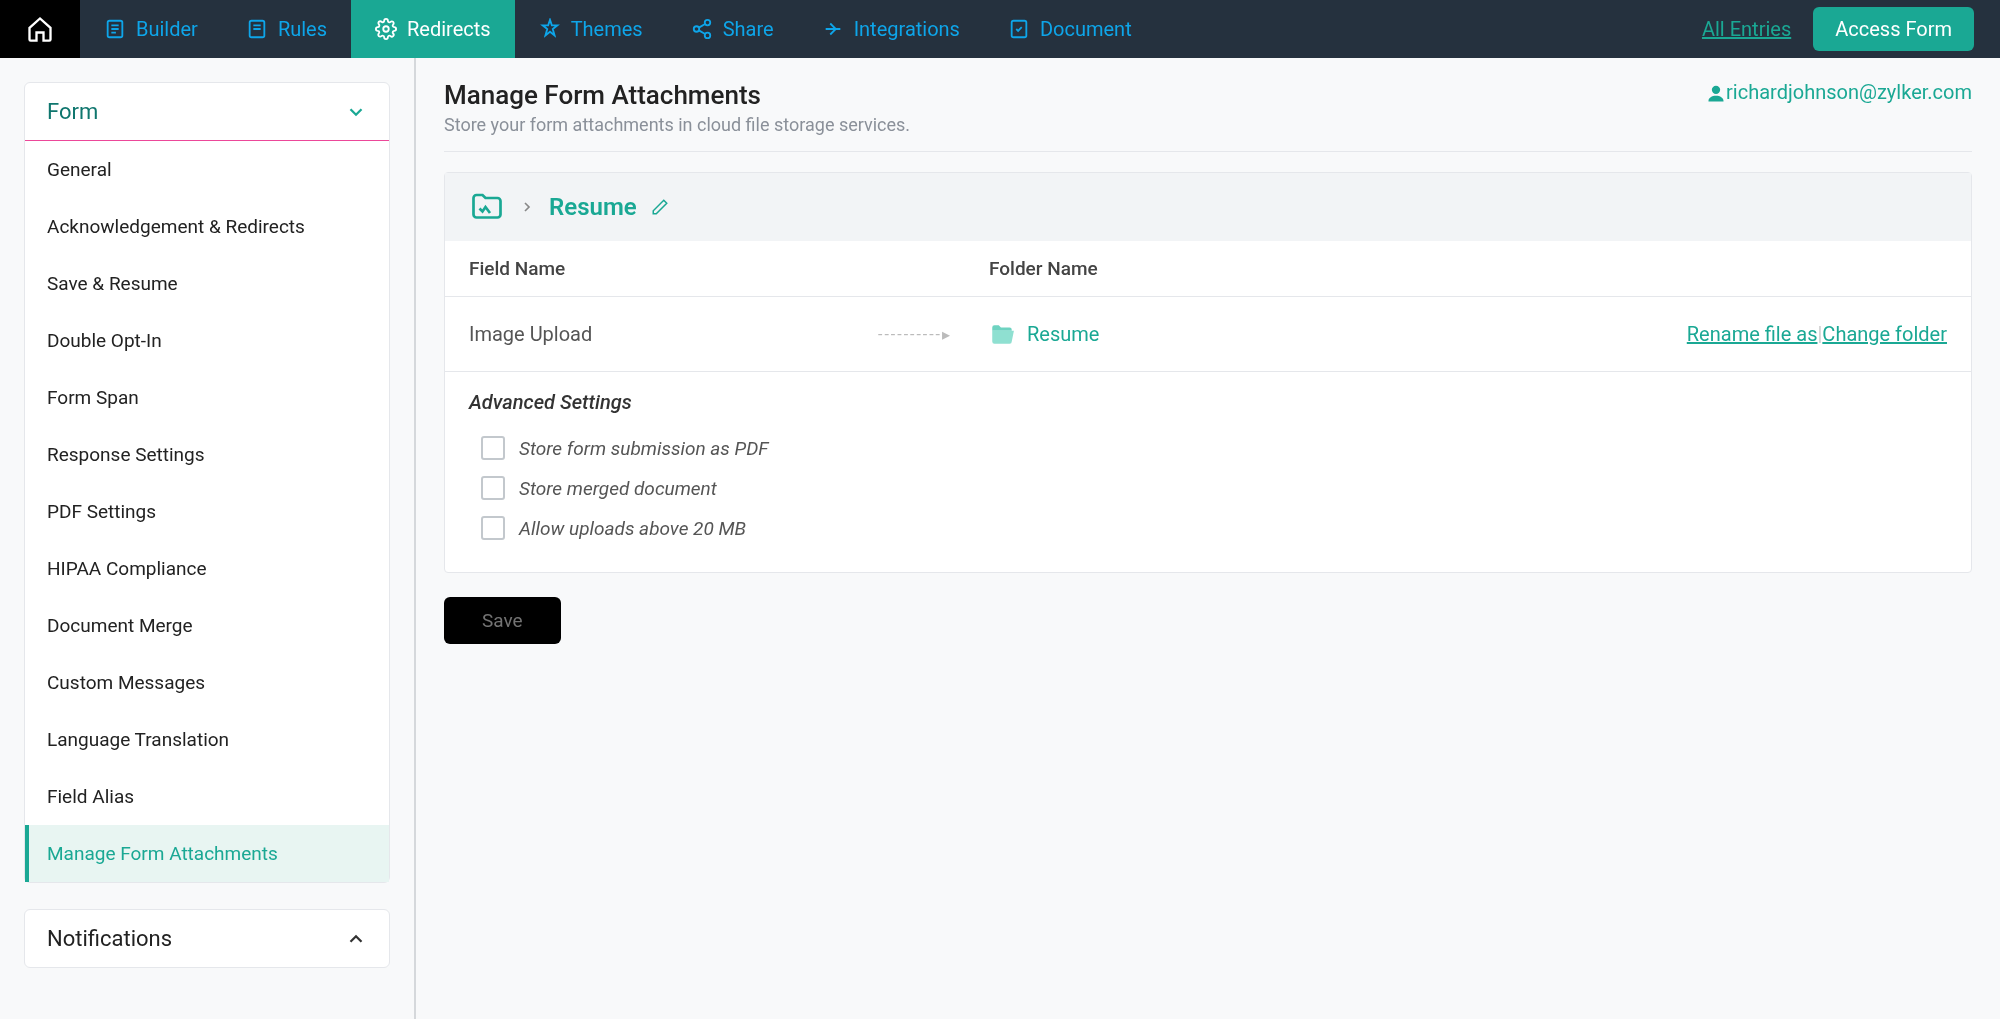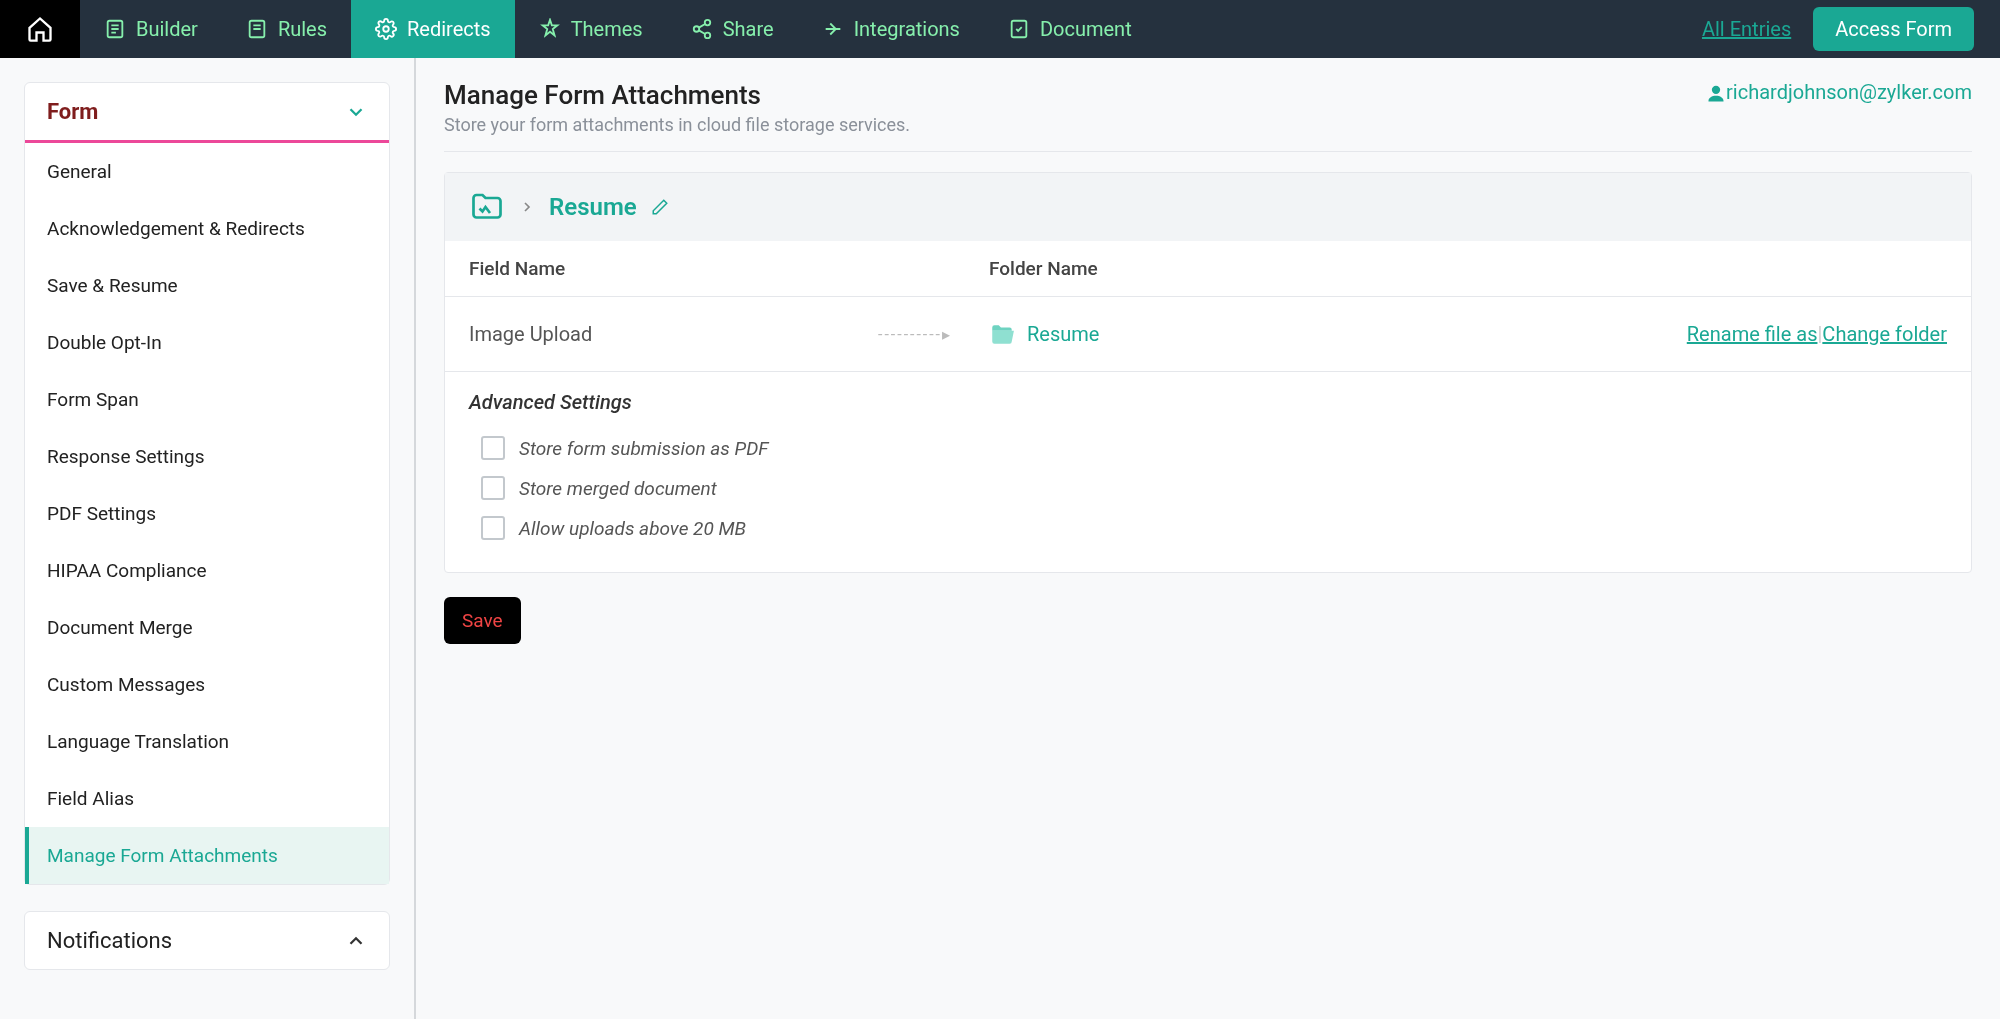--- a/index.html
+++ b/index.html
@@ -1,34 +1,34 @@
 <!DOCTYPE html>
 <html><head>
 <meta charset="utf-8">
 <style>
   * { box-sizing: border-box; margin: 0; padding: 0; font-family: -apple-system, BlinkMacSystemFont, "Segoe UI", Roboto, sans-serif; }
   body { background: #f8f9fa; color: #333; width: 2000px; height: 1019px; overflow: hidden; }
 
   
   .topbar { display: flex; align-items: center; height: 58px; background: #25313e; color: #e5e8eb; }
   .topbar .home { width: 80px; height: 58px; background: #000; display: flex; align-items: center; justify-content: center; }
-  .topbar .navitem { display: flex; align-items: center; gap: 10px; padding: 0 24px; height: 58px; color: #86efac; cursor: pointer; font-size: 20px; }
+  .topbar .navitem { display: flex; align-items: center; gap: 10px; padding: 0 24px; height: 58px; color: #0ea5e9; cursor: pointer; font-size: 20px; }
   .topbar .navitem.active { background: #1aa894; color: #fff; }
   .topbar .navitem svg { width: 22px; height: 22px; }
   .topbar .spacer { flex: 1; }
   .topbar .all-entries { color: #1aa894; text-decoration: underline; font-size: 20px; margin-right: 22px; cursor:pointer;}
   .topbar .access-btn { background: #1aa894; color:#fff; border-radius:6px; padding: 10px 22px; font-size:20px; margin-right: 26px; cursor:pointer;}
 
   .layout { display:flex; height: calc(1019px - 58px); }
 
   
   .sidebar-wrap { width: 416px; padding: 24px 24px 0 24px; border-right: 2px solid #d5d8db; background:#f8f9fa;}
   .panel { background:#fff; border:1px solid #e5e7eb; border-radius:6px; margin-bottom:26px;}
   .panel-header { display:flex; align-items:center; justify-content:space-between; padding: 16px 22px; cursor:pointer;}
-  .panel-header.form { color:#7f1d1d; font-size:22px; font-weight:700; border-bottom:3px solid #ec4899;}
+  .panel-header.form { color:#0f766e; font-size:22px; font-weight:400; border-bottom:1px solid #ec4899;}
   .panel-header.notif { font-size:22px; color:#222;}
   .side-item { padding: 17px 22px; font-size:19px; color:#222; cursor:pointer;}
   .side-item.active { background:#e8f5f2; color:#1aa894; border-left:4px solid #1aa894; padding-left:18px;}
 
   
   .main { flex:1; padding: 22px 28px 0 28px;}
   .page-header { display:flex; justify-content:space-between; align-items:flex-start; padding-bottom: 16px; border-bottom:1px solid #e5e7eb;}
   .page-header h1 { font-size:26px; font-weight:500; color:#222; margin-bottom:4px;}
   .page-header p { font-size:18px; color:#8a9099;}
   .user-email { color:#1aa894; font-size:20px; display:flex; align-items:flex-end; }
@@ -48,21 +48,21 @@
   .td-actions { display:flex; align-items:center; gap:0;}
   .link-action { color:#1aa894; text-decoration:underline; font-size:20px; cursor:pointer;}
   .sep { color:#ccc; font-size:20px;}
 
   .advanced { padding: 18px 24px 24px 24px; font-style: italic;}
   .advanced h3 { font-size:20px; font-weight:500; color:#333; margin-bottom:14px;}
   .check-row { display:flex; align-items:center; gap:14px; padding: 8px 0 8px 12px;}
   .checkbox { width:24px;height:24px; border:2px solid #c3c8cd; border-radius:3px; cursor:pointer;}
   .check-label { font-size:19px; color:#555;}
 
-  .save-btn { margin-top:24px; background:#000; color:#ef4444; padding:12px 18px; border-radius:6px; font-size:19px; cursor:pointer; display:inline-block;}
+  .save-btn { margin-top:24px; background:#000; color:#737373; padding:12px 38px; border-radius:6px; font-size:19px; cursor:pointer; display:inline-block;}
 
   .chev { width:22px; height:22px; }
   .arrow-dashed { color:#bbb; letter-spacing:-1px; font-size:16px;}
 </style>
 </head>
 <body>
 
 <div class="topbar">
   <div class="home">
     <svg viewBox="0 0 24 24" width="28" height="28" fill="none" stroke="#fff" stroke-width="2">

